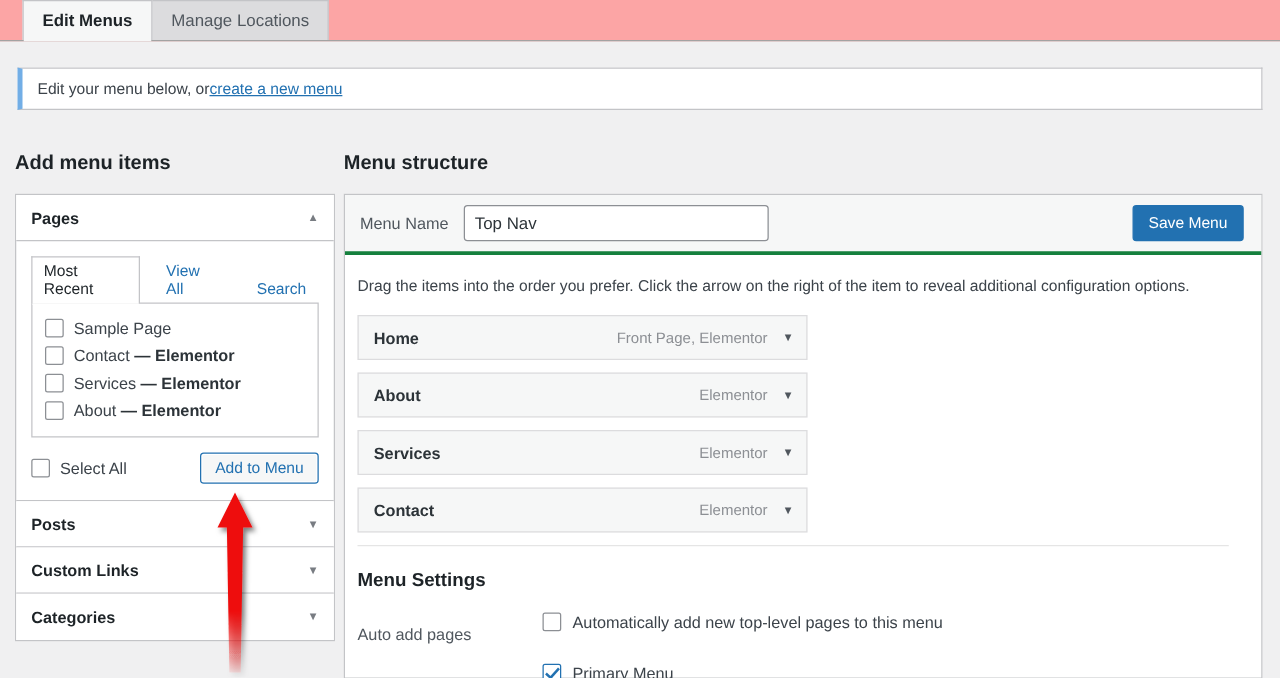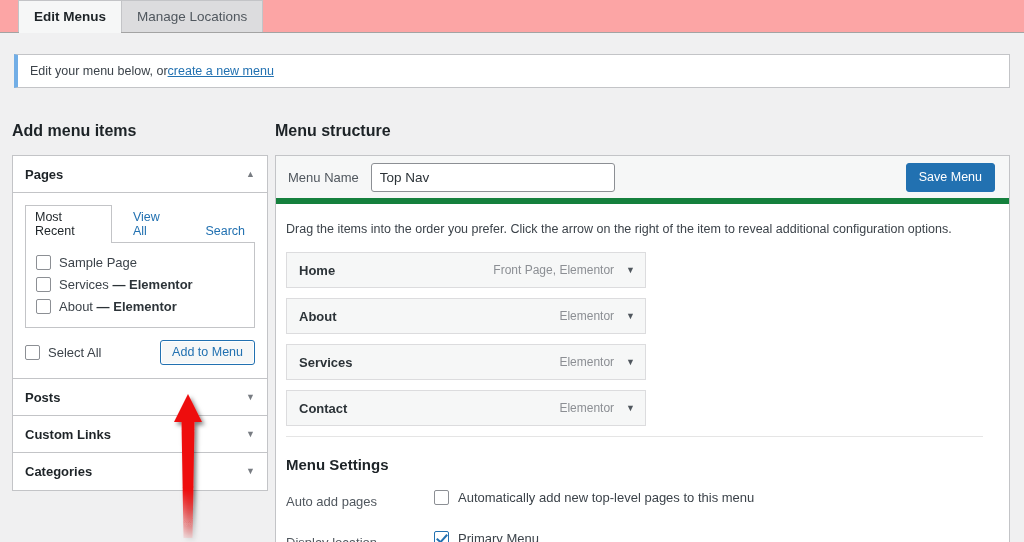--- a/index.html
+++ b/index.html
@@ -168,21 +168,21 @@
     position: absolute;
     top: 155px; left: 275px; right: 14px; bottom: -1px;
     background: #fff;
     border: 1px solid #c3c4c7;
   }
   .panel-head {
     height: 48px;
     display: flex; align-items: center;
     padding: 0 14px 0 12px;
     background: #f6f7f7;
-    border-bottom: 6px solid #15803d;
+    border-bottom: 3px solid #15803d;
   }
   .mn-label { font-size: 13px; color: #50575e; margin-right: 12px; }
   .mn-input {
     width: 244px; height: 29px;
     border: 1px solid #8c8f94;
     border-radius: 3px;
     padding: 0 8px;
     font-size: 13.5px;
     color: #2c3338;
     font-family: "Liberation Sans", sans-serif;
@@ -216,21 +216,21 @@
   .mi-title { font-size: 13px; font-weight: bold; color: #2c3338; }
   .mi-type  { margin-left: auto; font-size: 12px; color: #8c8f94; }
   .mi-caret { margin-left: 12px; color: #50575e; font-size: 9px; }
 
   .divider { height:1px; background:#e5e5e5; margin: 6px 8px 0 0; }
 
   .settings-title {
     font-size: 15px; font-weight: bold; color: #1d2327;
     margin: 19px 0 14px 0;
   }
-  .set-row { display: flex; align-items: center; margin-bottom: 13px; margin-top: 13px; }
+  .set-row { display: flex; align-items: flex-end; margin-bottom: 13px; margin-top: 13px; }
   .set-label { width: 148px; font-size: 13px; color: #50575e; padding-top: 1px; }
   .set-opts { font-size: 13px; color: #3c434a; }
   .set-opt { display:flex; align-items:center; height: 20px; margin-bottom: 8px; }
   .set-opt .lbl { margin-left: 9px; }
 
   
   .arrow { position: absolute; pointer-events: none; }
   #arrow-h { left: 70px; top: 243px; }
   #arrow-v { left: 155px; top: 388px; }
 </style>
@@ -271,20 +271,24 @@
       </div>
       <div class="itab">
         <span>Search</span>
       </div>
     </div>
 
     <div class="page-list">
       <div class="page-row">
         <span class="cb"></span>
         <span class="lbl">Sample Page</span>
+      </div>
+      <div class="page-row">
+        <span class="cb"></span>
+        <span class="lbl"><span>Contact </span><b>— Elementor</b></span>
       </div>
       <div class="page-row">
         <span class="cb"></span>
         <span class="lbl"><span>Services </span><b>— Elementor</b></span>
       </div>
       <div class="page-row">
         <span class="cb"></span>
         <span class="lbl"><span>About </span><b>— Elementor</b></span>
       </div>
     </div>

